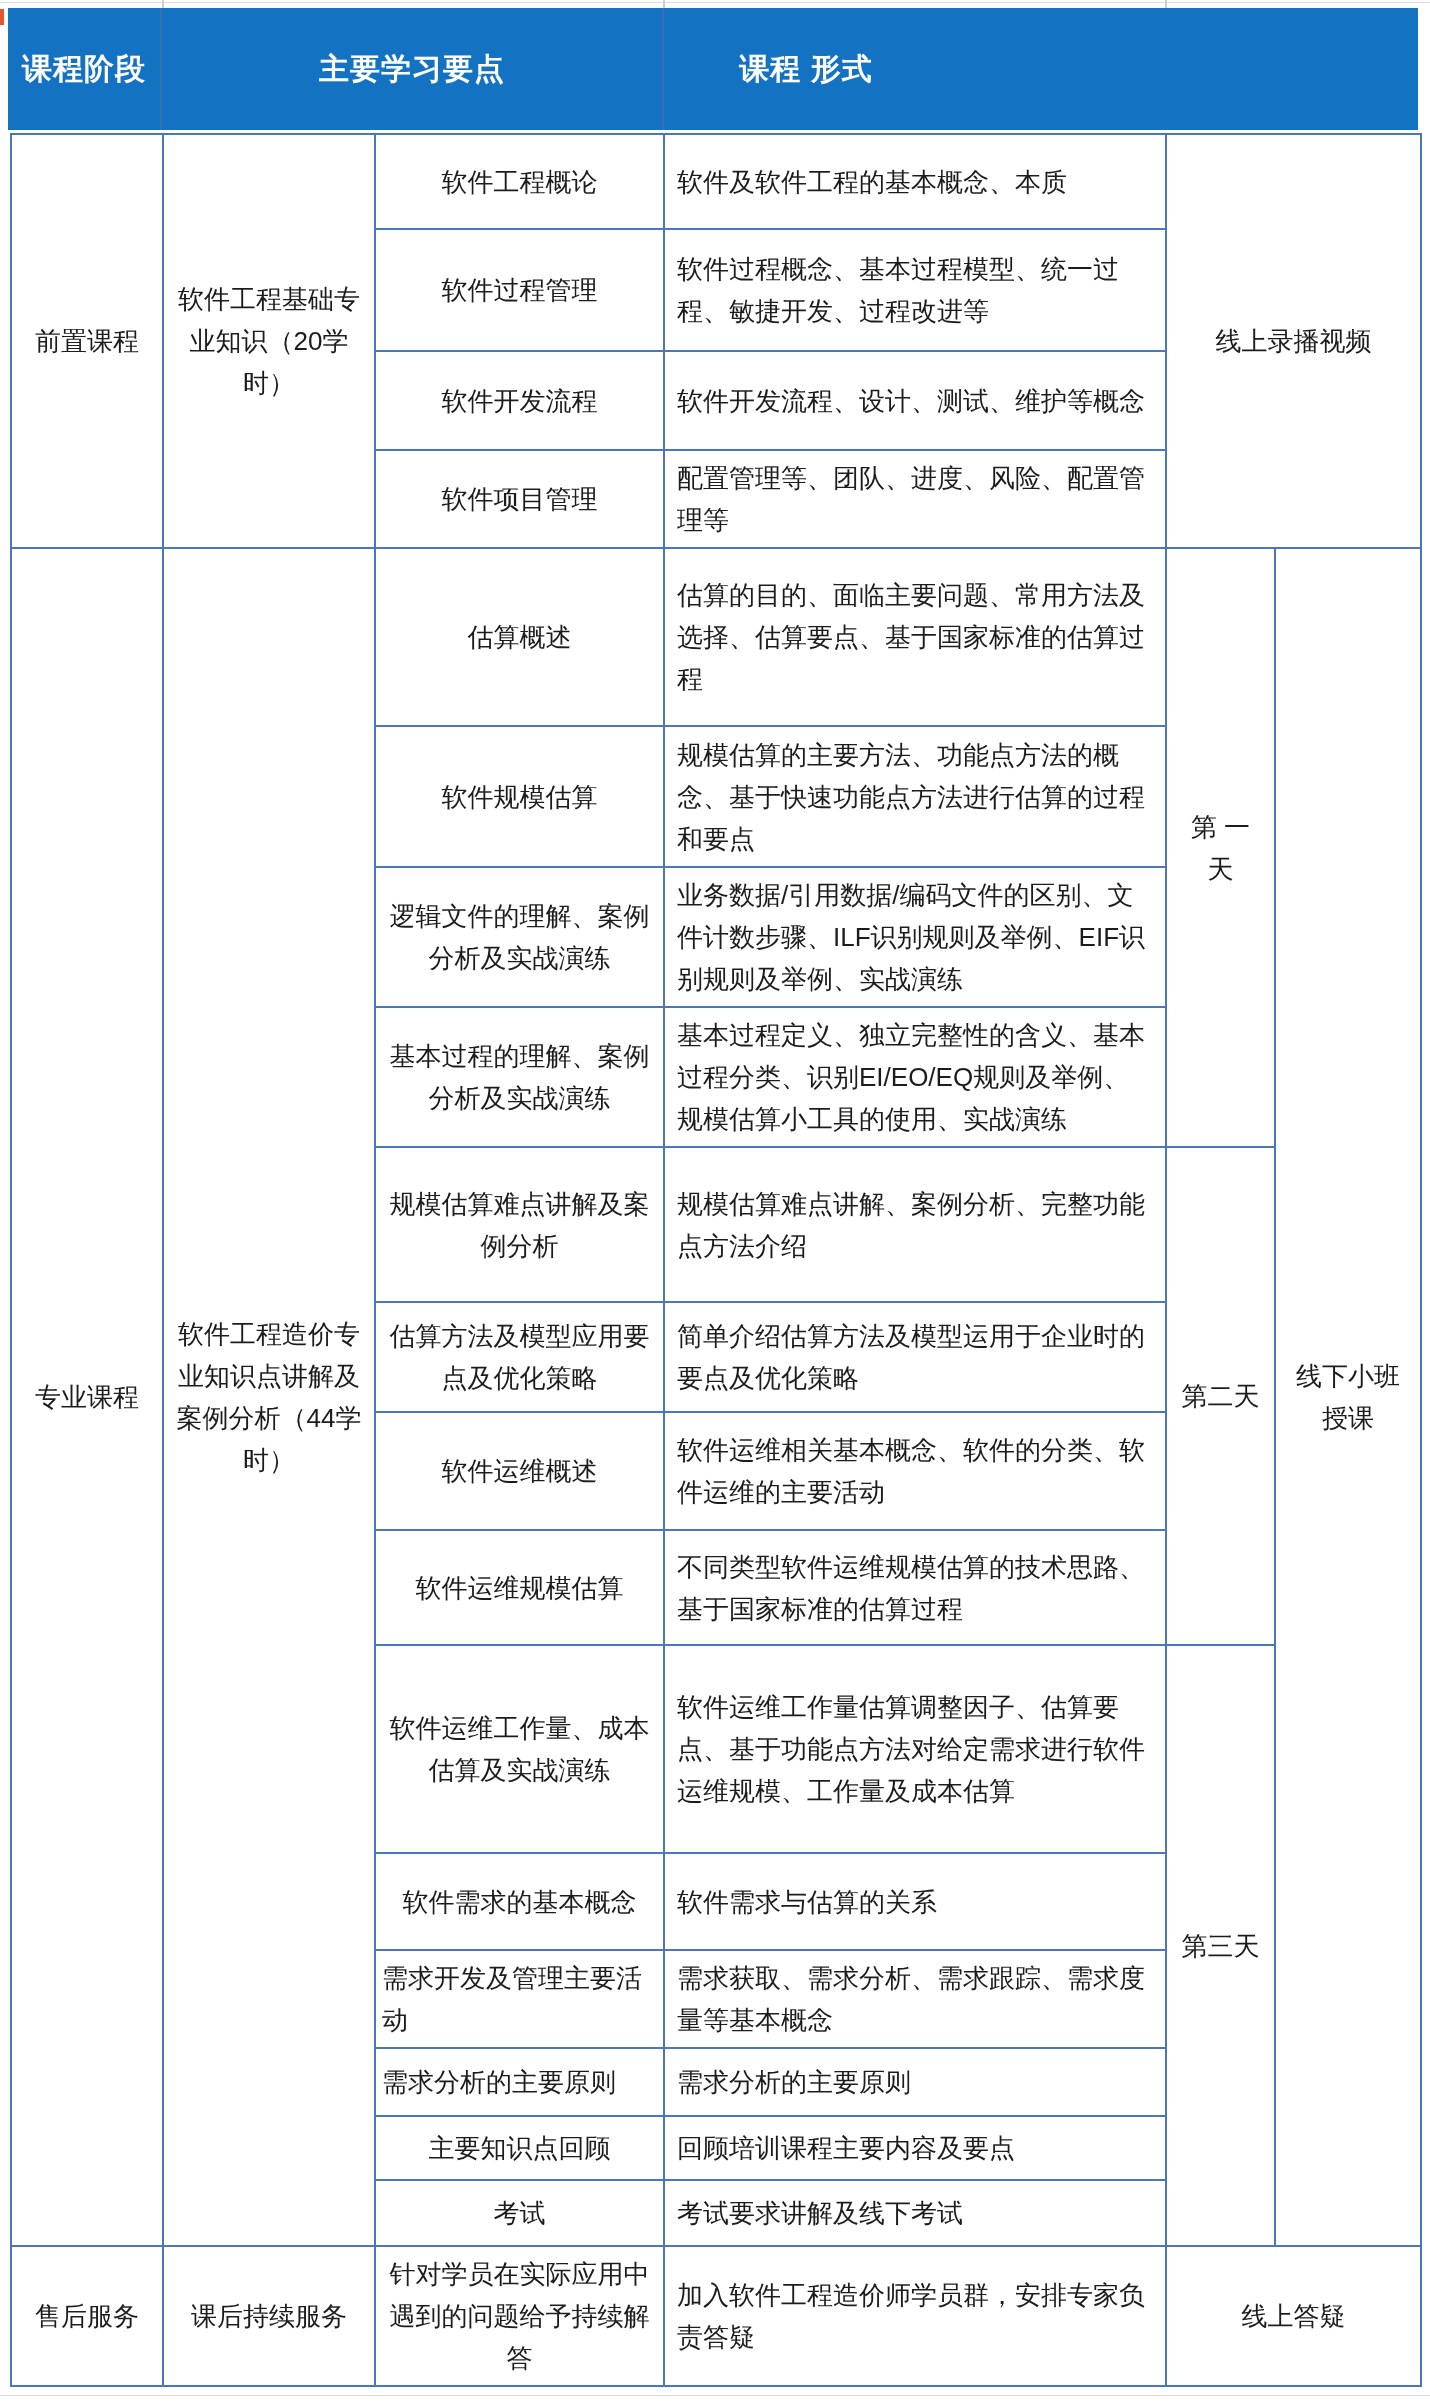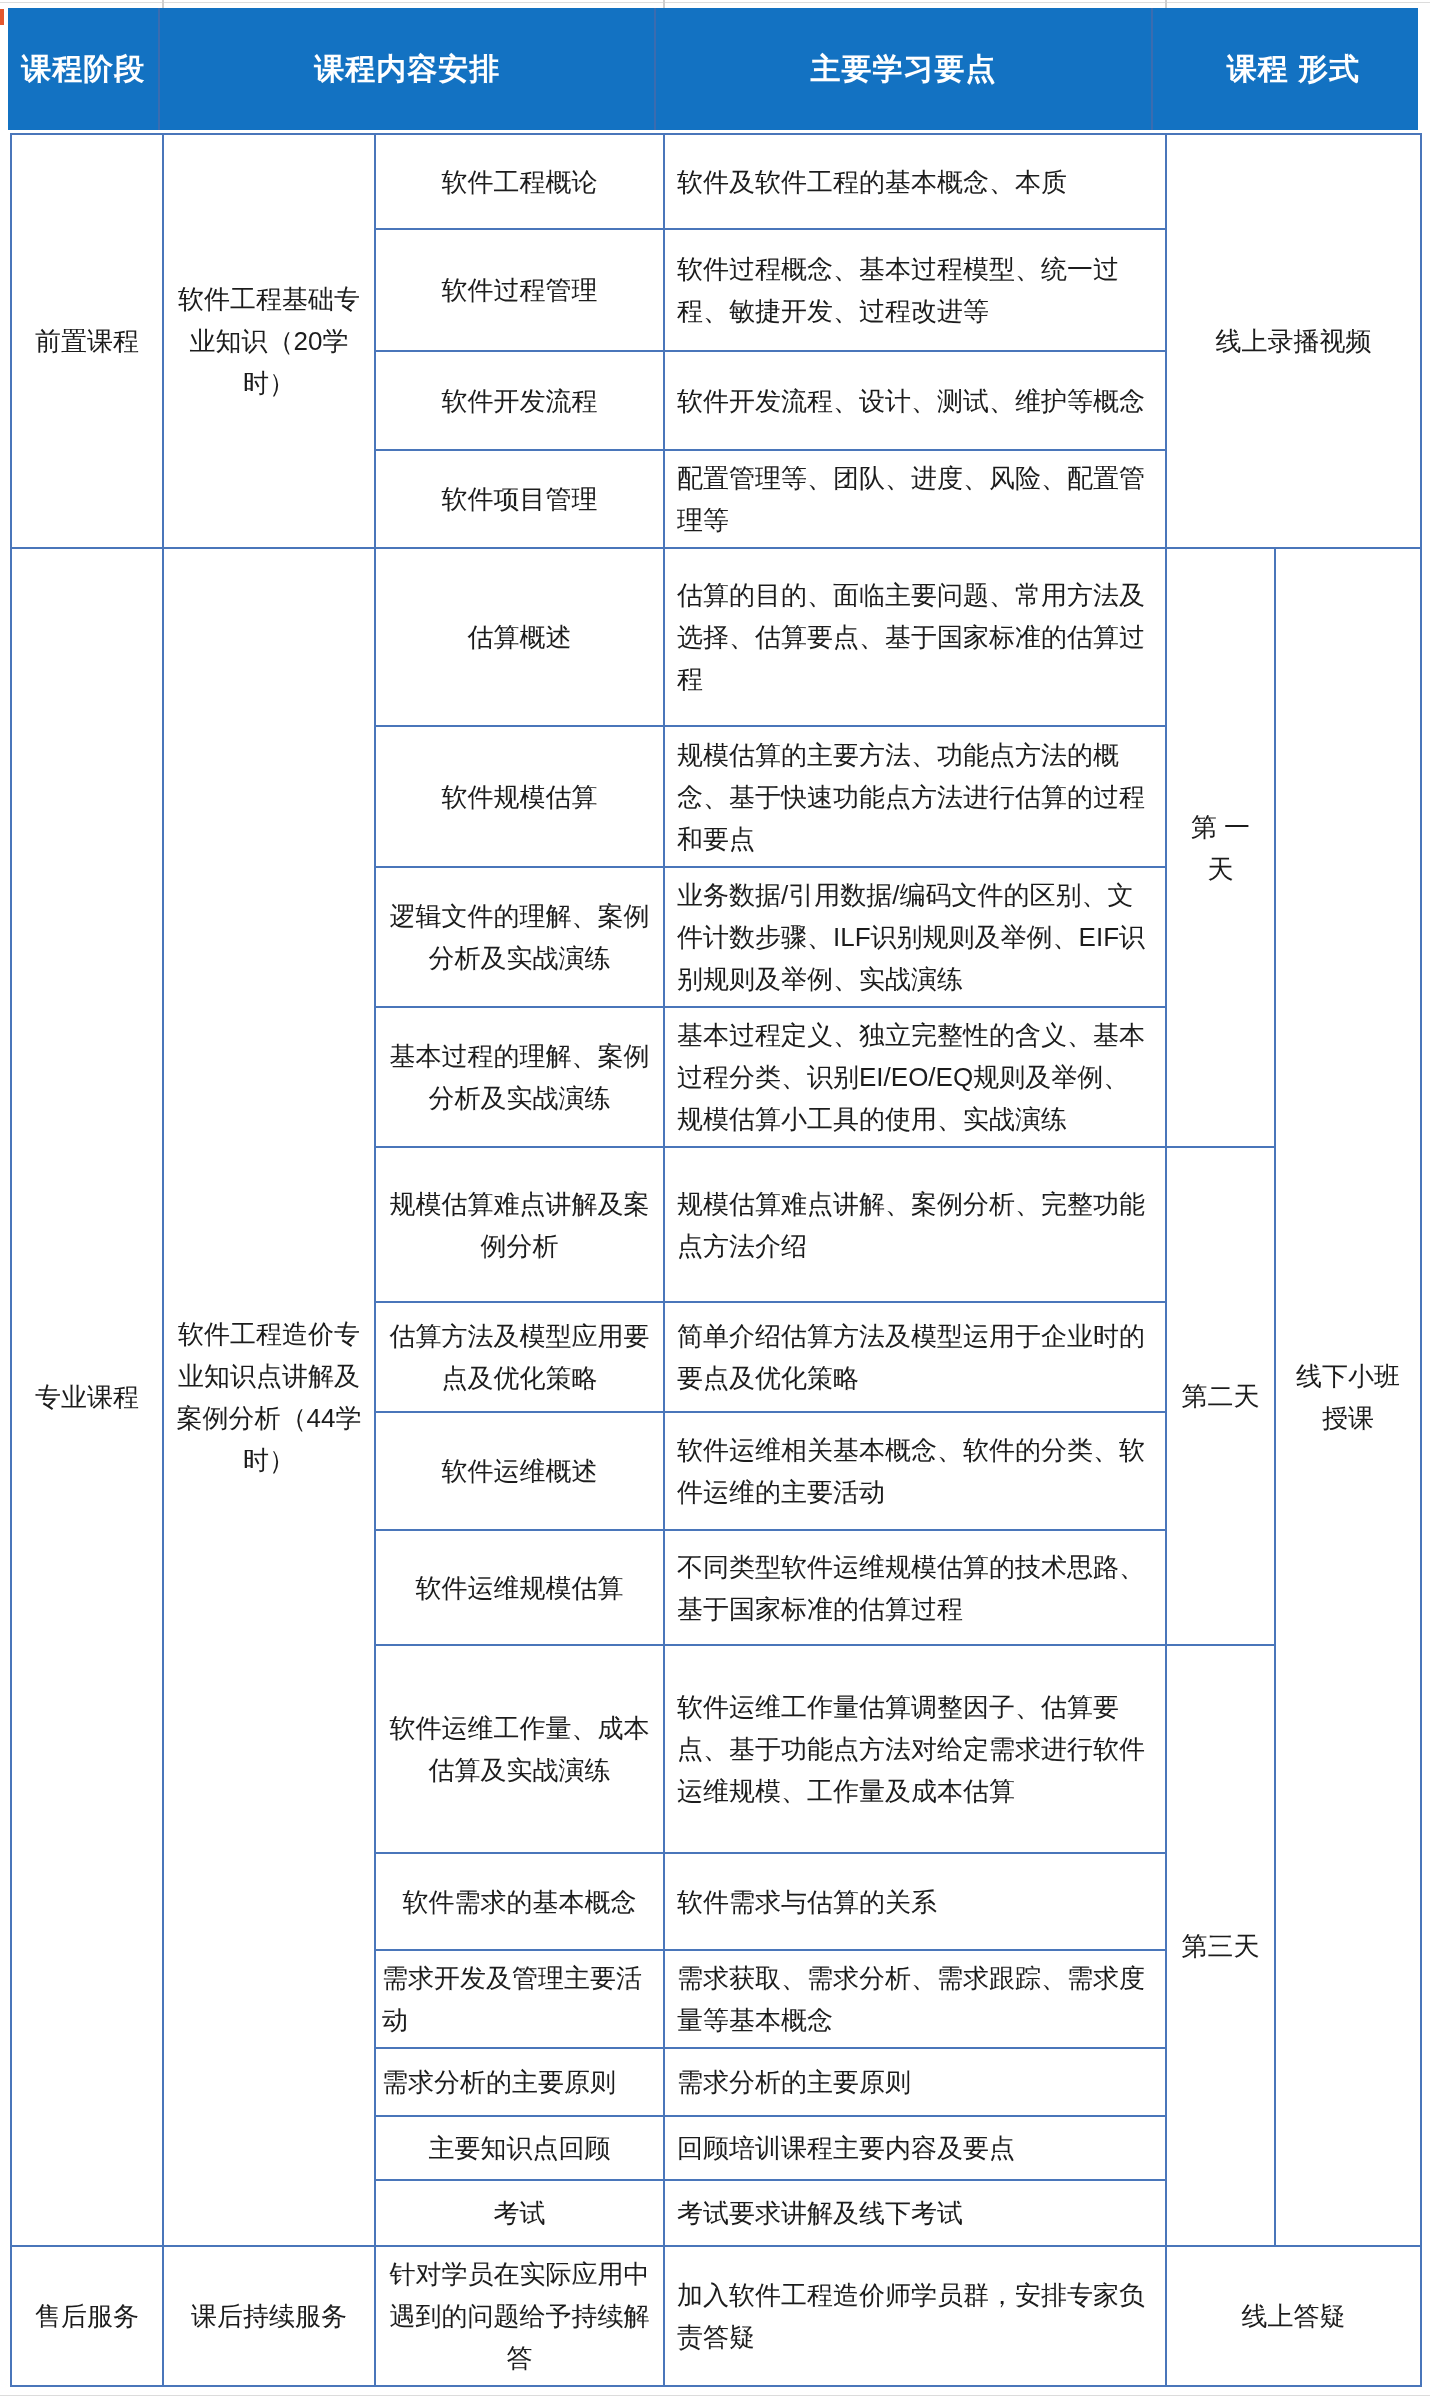--- a/index.html
+++ b/index.html
@@ -70,21 +70,20 @@
 <div class="page">
 
   <div class="hairline-top"></div>
   <div class="tick t1"></div>
   <div class="tick t2"></div>
   <div class="tick t3"></div>
   <div class="artifact-orange"></div>
 
   <div class="thead">
     <div class="th w1">课程阶段</div>
-    <div class="th w2">课程内容安排</div>
     <div class="th w3">主要学习要点</div>
     <div class="th w4">课程 形式</div>
   </div>
 
   <table class="grid">
     <colgroup>
       <col style="width:152px">
         <col style="width:212px">
         <col style="width:289px">
       <col style="width:502px">

